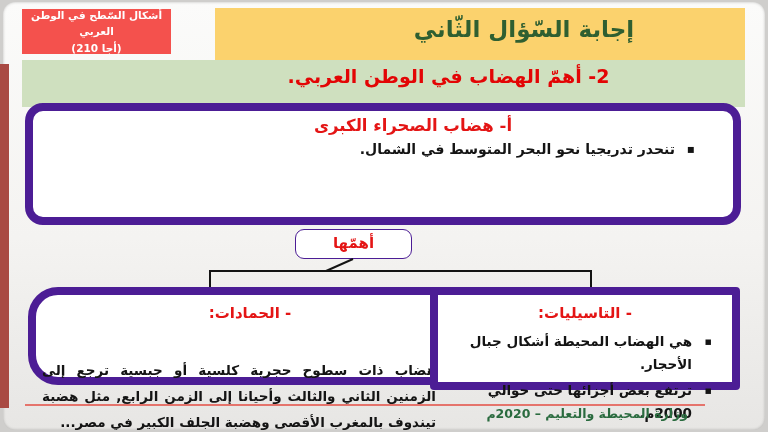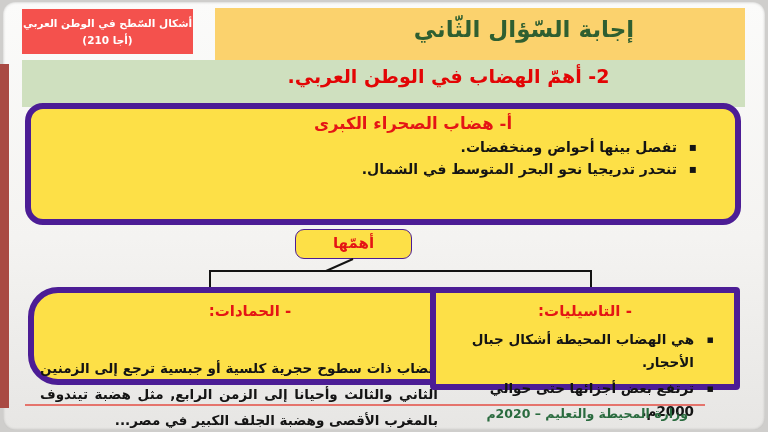--- a/index.html
+++ b/index.html
@@ -12,41 +12,41 @@
     position:absolute;left:3px;top:2px;right:3px;bottom:2px;
     border-radius:12px;
     background:linear-gradient(180deg,#fbfbfa 0%,#f4f3f1 55%,#e7e6e4 100%);
     box-shadow:0 0 3px rgba(0,0,0,.25) inset;
   }
   .left-strip{
     position:absolute;left:0;top:64px;width:9px;height:344px;
     background:#a94a43;
   }
   .side-label{
-    position:absolute;left:22px;top:9px;width:171px;height:45px;
+    position:absolute;left:22px;top:9px;width:149px;height:45px;
     background:#f4514d;color:#ffffff;
     display:flex;flex-direction:column;justify-content:center;align-items:center;
     font-size:10.5px;font-weight:bold;line-height:1.55;text-align:center;
     direction:rtl;
   }
   .title-box{
     position:absolute;left:215px;top:8px;width:530px;height:54px;
     background:#fbd26d;color:#2f5f31;
     font-size:23px;font-weight:bold;line-height:43px;text-align:center;
     direction:rtl;padding-left:0;
   }
   .title-box .inner{display:block;padding-left:88px;}
   .subtitle-bar{
     position:absolute;left:22px;top:60px;width:723px;height:47px;
     background:#cfe0bf;color:#e30505;
     font-size:19px;font-weight:bold;line-height:33px;text-align:center;
     direction:rtl;box-sizing:border-box;padding-left:130px;
   }
   .gbox{
-    position:absolute;background:#fde047;border:6px solid #4c1d95;
+    position:absolute;background:#ffffff;border:8px solid #4c1d95;
     box-sizing:border-box;direction:rtl;
   }
   .main-box{left:25px;top:103px;width:716px;height:122px;border-radius:18px;}
   .main-box .box-title{
     margin:5px 0 2px 0;text-align:center;padding-left:60px;
     color:#e41515;font-size:16.5px;font-weight:bold;
   }
   .main-box ul{
     margin:4px 0 0 0;padding:0 36px 0 40px;list-style:none;
   }
@@ -109,21 +109,20 @@
 
 <div class="title-box">
   <span class="inner">إجابة السّؤال الثّاني</span>
 </div>
 
 <div class="subtitle-bar">2- أهمّ الهضاب في الوطن العربي.</div>
 
 <section class="gbox main-box">
   <div class="box-title">أ- هضاب الصحراء الكبرى</div>
   <ul>
-    <li>تفصل بينها أحواض ومنخفضات.</li>
     <li>تنحدر تدريجيا نحو البحر المتوسط في الشمال.</li>
   </ul>
 </section>
 
 <div class="gbox ahamm-box">أهمّها</div>
 
 <svg class="connectors" viewBox="0 0 768 432" xmlns="http://www.w3.org/2000/svg">
   <line x1="353" y1="259" x2="326" y2="271" stroke="#141414" stroke-width="2"></line>
   <line x1="210" y1="271" x2="591" y2="271" stroke="#141414" stroke-width="2"></line>
   <line x1="210" y1="270" x2="210" y2="288" stroke="#141414" stroke-width="2"></line>

